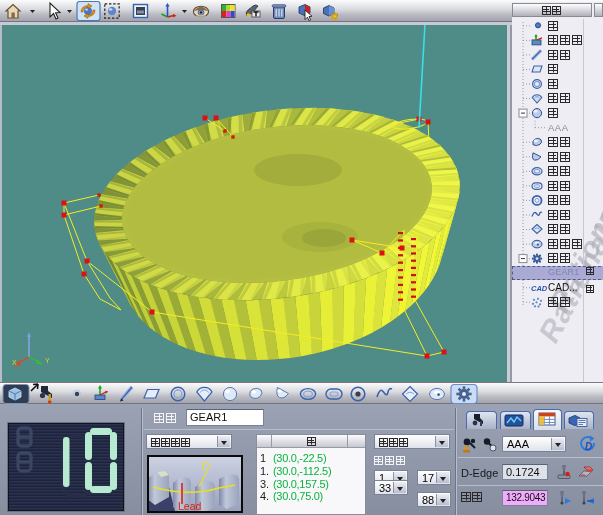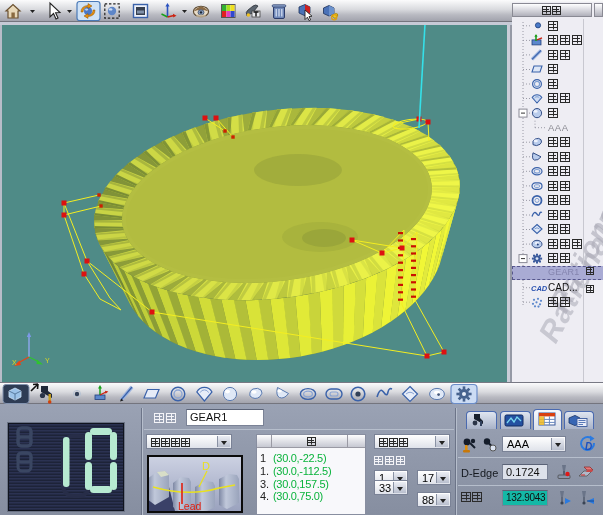--- a/index.html
+++ b/index.html
@@ -856,21 +856,21 @@
       <circle cx="11.5" cy="11" r="2.2" fill="#e01818"></circle>
     </svg></div>
 <div class="abs" style="left:578px;top:463px"><svg width="16" height="15">
       <path d="M 1 13 L 6 8 L 14 8 L 9 13 Z" fill="#b0b8c8" stroke="#555" stroke-width="0.8"></path>
       <path d="M 6 4 L 12 4 L 15 7 L 9 7 Z" fill="#e87878" stroke="#903030" stroke-width="0.8"></path>
       <path d="M 9 7 L 15 7 L 14 9 L 8 9 Z" fill="#c84848"></path>
       <line x1="3" y1="12" x2="7" y2="12" stroke="#d04040" stroke-width="1.2"></line>
     </svg></div>
 <div class="abs grooveh" style="left:458px;top:485px;width:145px"></div>
 <div class="abs" style="left:461px;top:492px"><i class="k" style="width:10px;height:10px;margin-right:1px;"></i><i class="k" style="width:10px;height:10px;margin-right:1px;"></i></div>
-<div class="abs inp" style="left:502px;top:490px;width:46px;height:16px;background:#14b8a6;font-size:10px;letter-spacing:-0.3px">132.9043</div>
+<div class="abs inp" style="left:502px;top:490px;width:46px;height:16px;background:#f0abfc;font-size:10px;letter-spacing:-0.3px">132.9043</div>
 <div class="abs" style="left:556px;top:490px"><svg width="17" height="16">
       <path d="M 4 1 L 8 1 L 7 7 L 5 7 Z" fill="#6a7488"></path>
       <rect x="5.2" y="7" width="1.6" height="5" fill="#555f70"></rect>
       <circle cx="6" cy="13" r="1.6" fill="#3a4454"></circle>
       <path d="M 9 8 L 15 11 L 9 14 Z" fill="#2a7ae0"></path>
     </svg></div>
 <div class="abs" style="left:578px;top:490px"><svg width="17" height="16">
       <path d="M 4 1 L 8 1 L 7 7 L 5 7 Z" fill="#6a7488"></path>
       <rect x="5.2" y="7" width="1.6" height="5" fill="#555f70"></rect>
       <circle cx="6" cy="13" r="1.6" fill="#3a4454"></circle>

